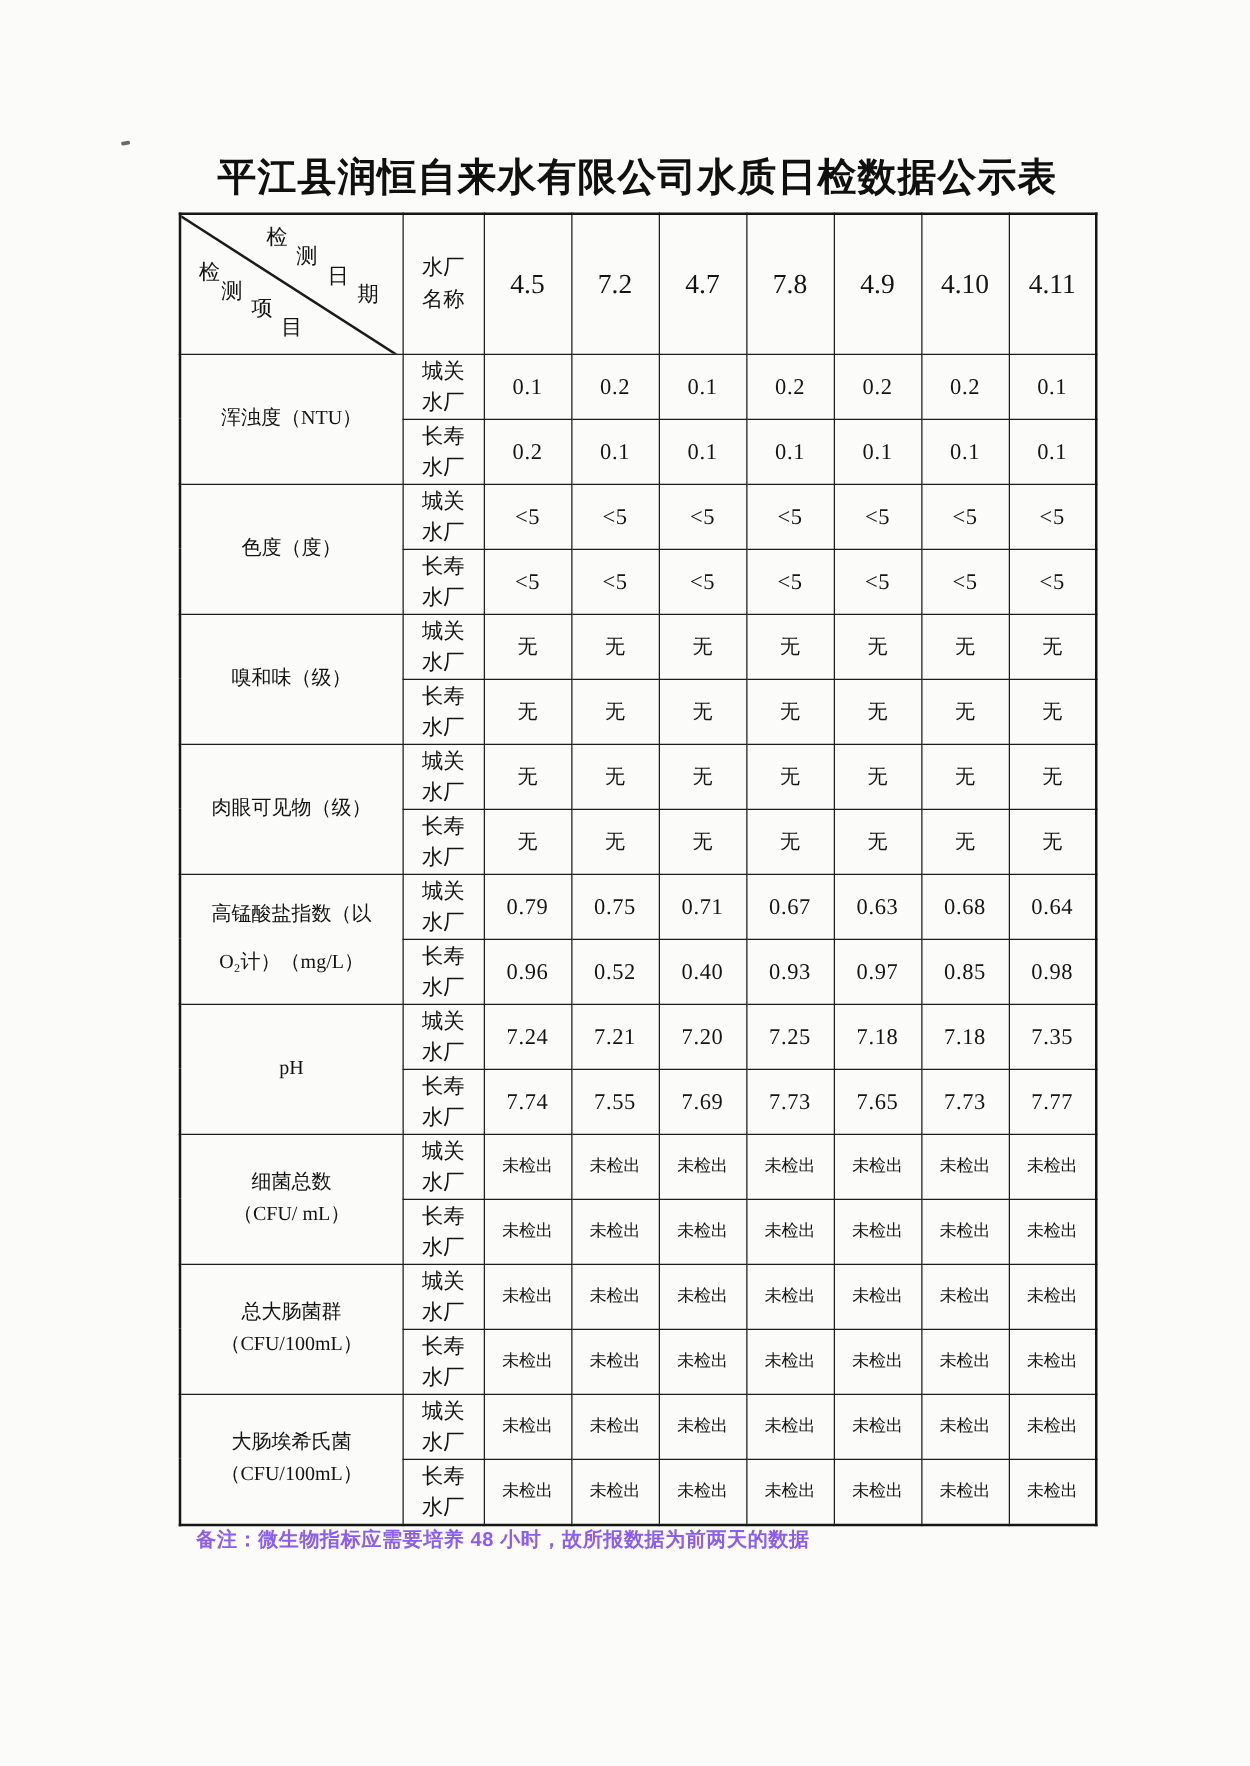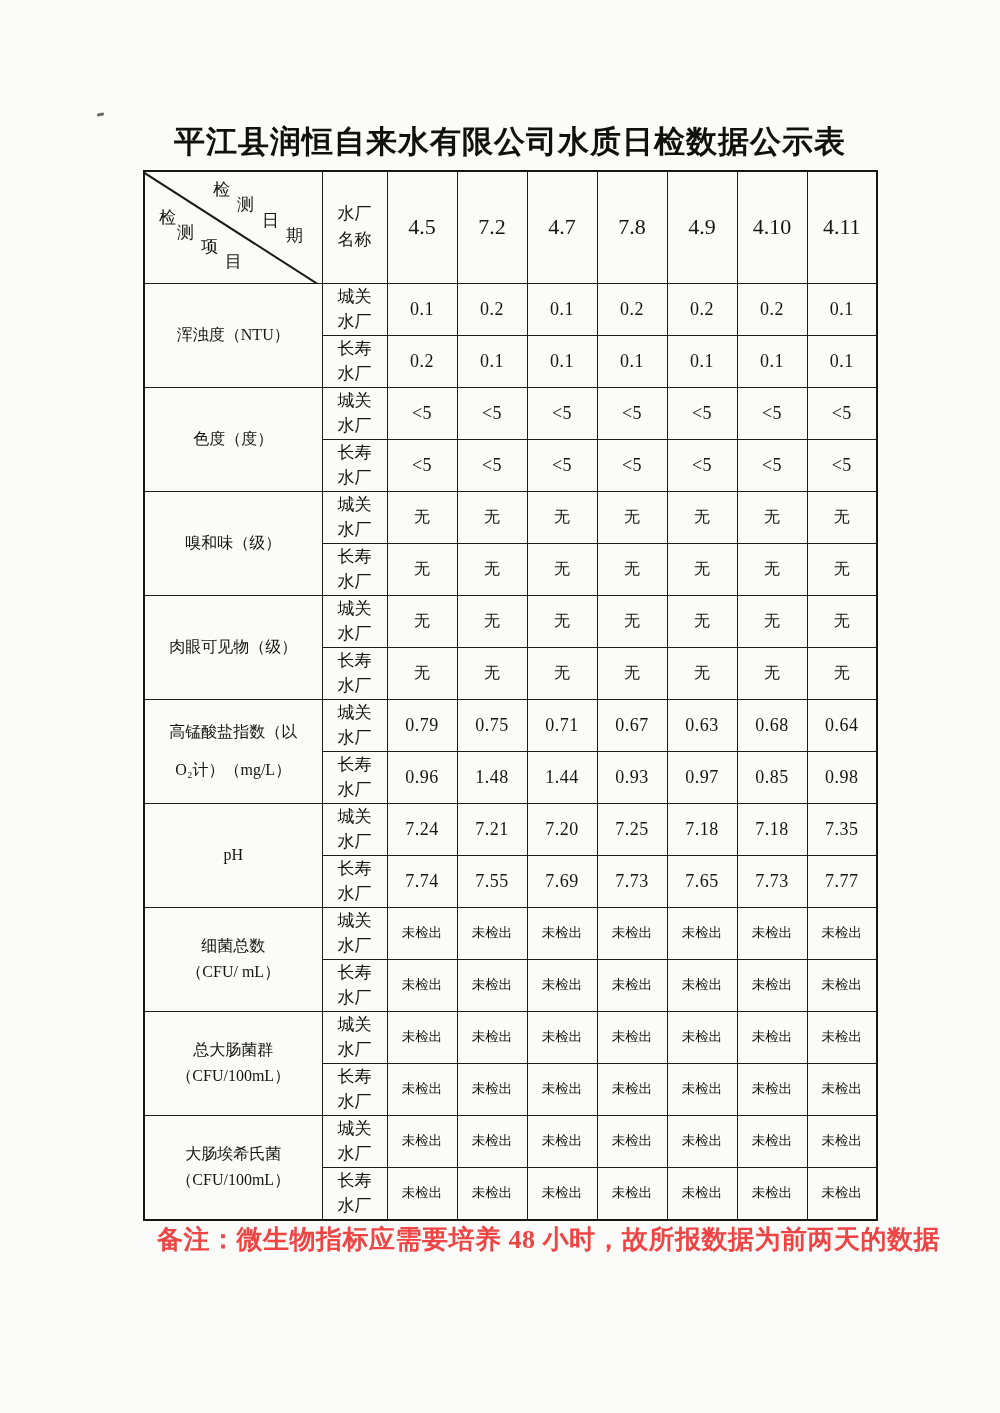--- a/index.html
+++ b/index.html
@@ -54,23 +54,23 @@
   .item-cell div{white-space:nowrap;line-height:1.62;}
   .item-r4 div + div{margin-top:12px;}
   .value-num{font-size:18px;letter-spacing:0.5px;}
   .value-cjk{font-size:16px;}
   .value-nd{
     font-size:13.5px;font-weight:700;
     font-family:"Liberation Sans","DejaVu Sans",sans-serif;
   }
   .note{
     position:absolute;left:157px;top:1222px;margin:0;
-    font-size:26px;font-weight:700;letter-spacing:0.5px;
-    font-family:Liberation Serif, serif;
-    color:#ef4444;
+    font-size:16px;font-weight:700;letter-spacing:0.5px;
+    font-family:Liberation Sans, sans-serif;
+    color:#8b5cf6;
   }
 </style>
 </head>
 <body>
 
 <div class="page">
   <div class="scan-artifact"></div>
 
   <h1 class="title">平江县润恒自来水有限公司水质日检数据公示表</h1>
 
@@ -239,22 +239,22 @@
           <td class="value-num">0.63</td>
           <td class="value-num">0.68</td>
           <td class="value-num">0.64</td>
         </tr>
         <tr>
           <td class="plant-cell">
             <div>长寿</div>
             <div>水厂</div>
           </td>
           <td class="value-num">0.96</td>
-          <td class="value-num">1.48</td>
-          <td class="value-num">1.44</td>
+          <td class="value-num">0.52</td>
+          <td class="value-num">0.40</td>
           <td class="value-num">0.93</td>
           <td class="value-num">0.97</td>
           <td class="value-num">0.85</td>
           <td class="value-num">0.98</td>
         </tr>
         <tr>
           <td class="item-cell item-r5" rowspan="2">
             <div>pH</div>
           </td>
           <td class="plant-cell">

